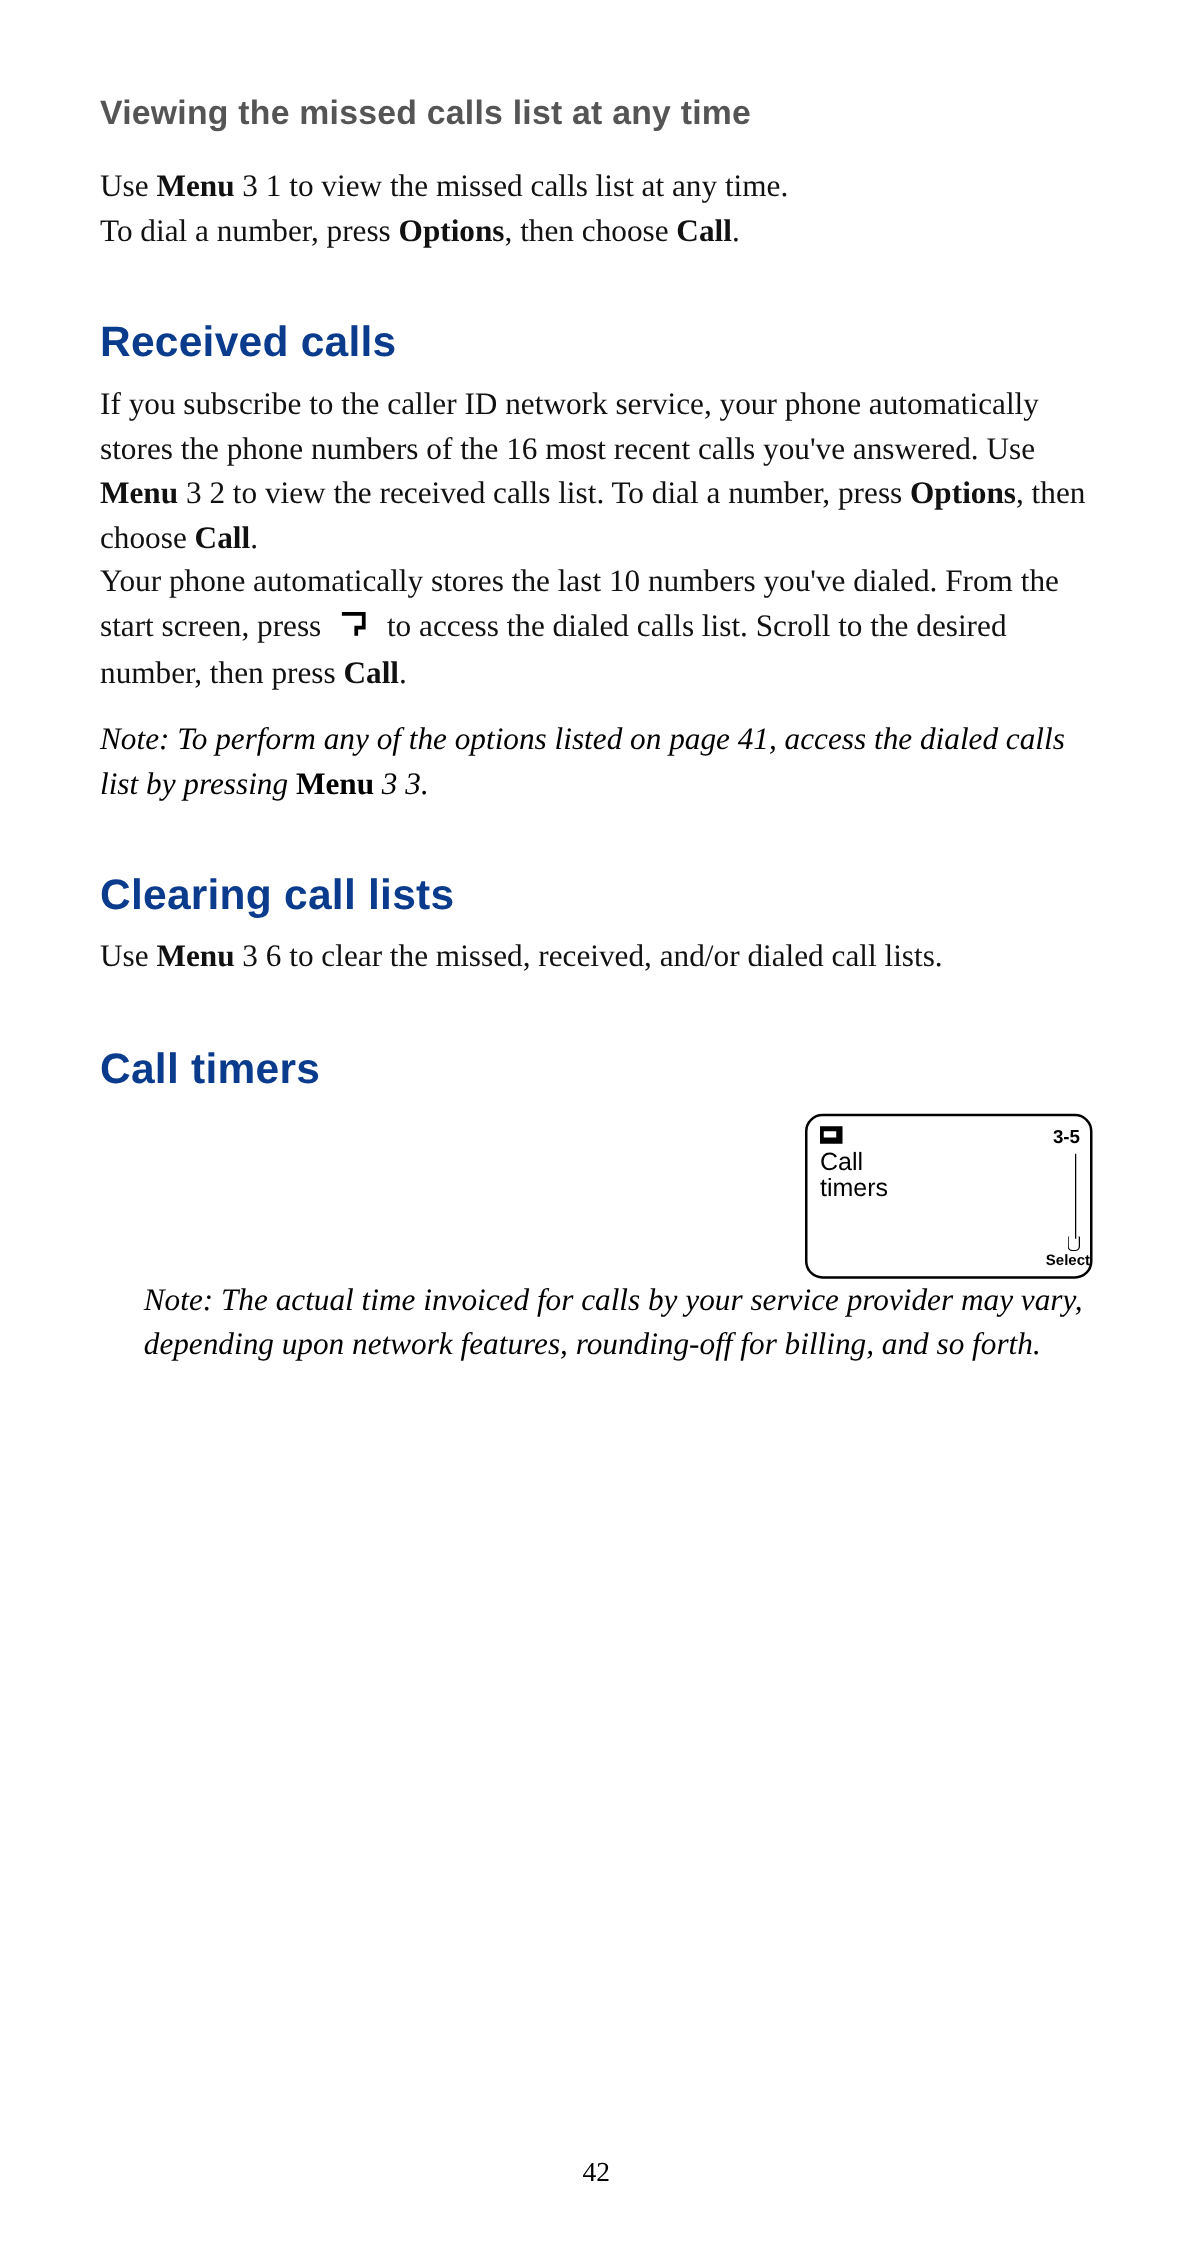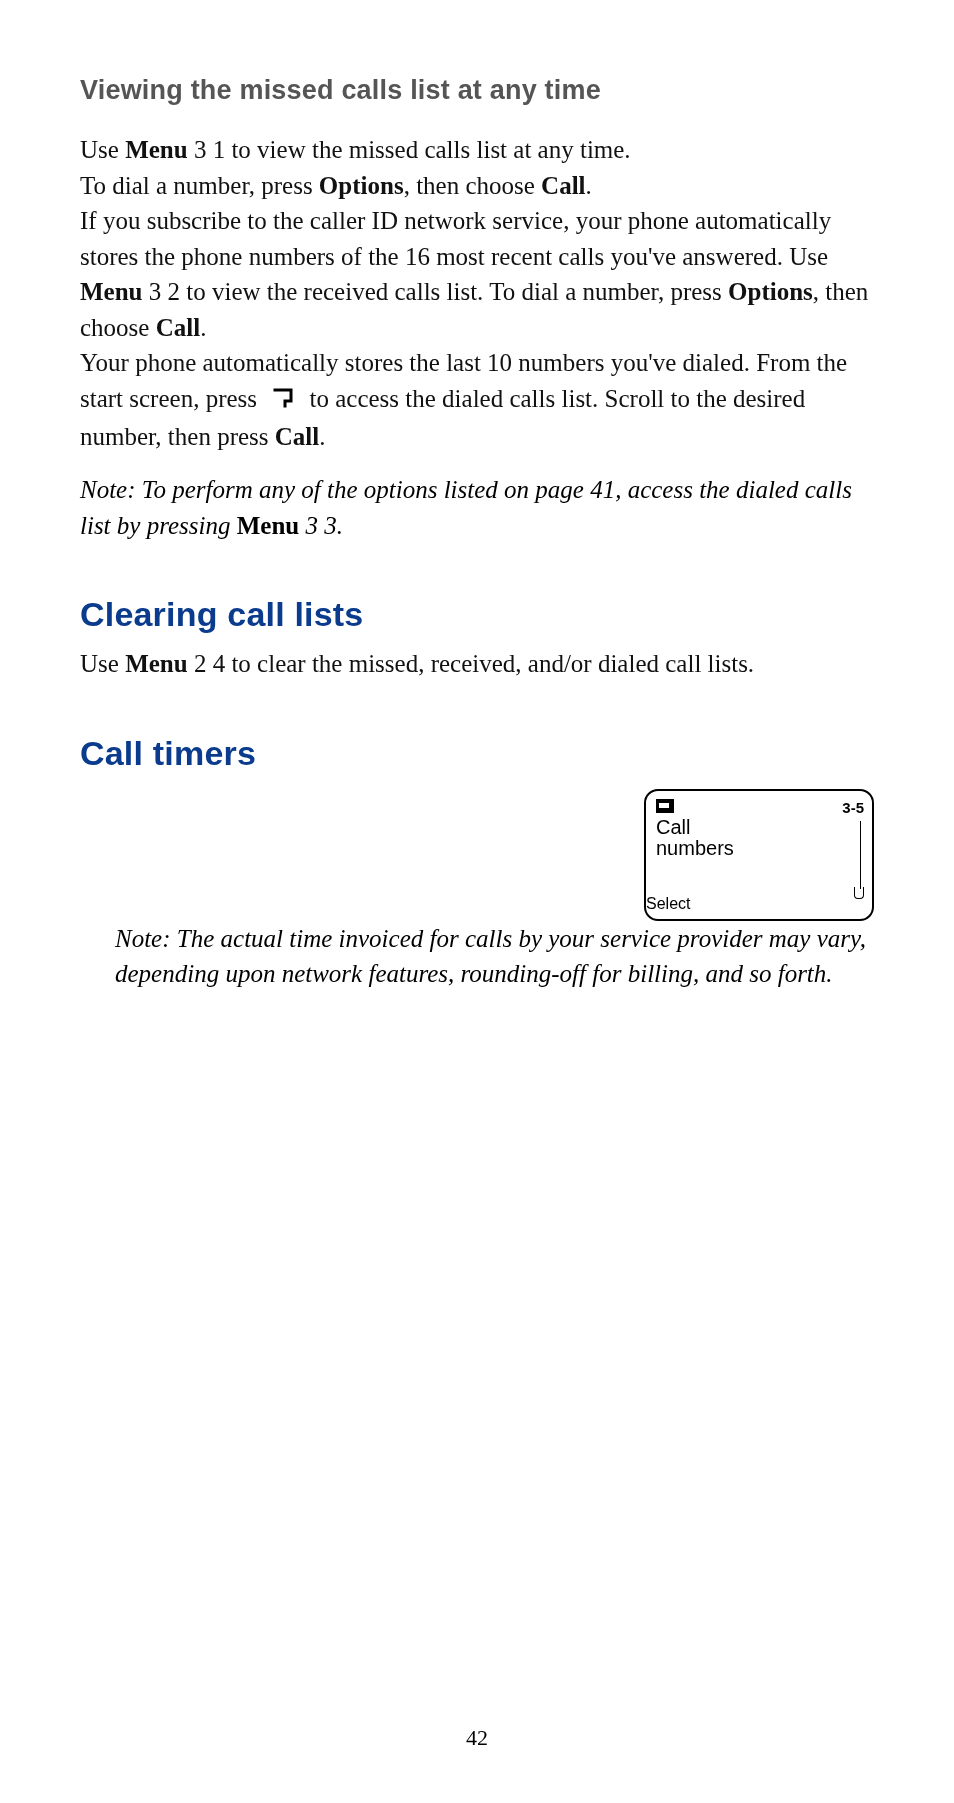--- a/index.html
+++ b/index.html
@@ -91,22 +91,23 @@
     margin-top: -2px;
   }
   .screen-index {
     font-size: 15px;
     font-weight: bold;
   }
   .screen-select {
     position: absolute;
     bottom: 6px;
     left: 0; right: 0;
-    text-align: left;
-    font-size: 16px;
+    text-align: right;
+    font-size: 12px;
+    font-weight: bold;
   }
   .screen-scroll {
     position: absolute;
     right: 8px;
     top: 30px;
     bottom: 20px;
     width: 8px;
   }
   .screen-scroll .track {
     position: absolute;
@@ -139,54 +140,55 @@
   <div class="subheading">Viewing the missed calls list at any time</div>
   <p class="body">
     <span>Use </span><b>Menu</b><span> 3 1 to view the missed calls list at any time.</span>
   </p>
   <p class="body">
     <span>To dial a number, press </span><b>Options</b><span>, then choose </span><b>Call</b><span>.</span>
   </p>
 </div>
 
 <div class="section">
+  <div class="h2">Received calls</div>
   <p class="body">
     <span>If you subscribe to the caller ID network service, your phone automatically stores the phone numbers of the 16 most recent calls you've answered. Use </span><b>Menu</b><span> 3 2 to view the received calls list. To dial a number, press </span><b>Options</b><span>, then choose </span><b>Call</b><span>.</span>
   </p>
 </div>
 
 <div class="section">
   <p class="body">
     <span>Your phone automatically stores the last 10 numbers you've dialed. From the start screen, press </span><span class="send-icon"><svg width="28" height="22" viewBox="0 0 28 22">
           <path d="M6 3 L22 3 L22 14 L16 14 L16 19" fill="none" stroke="#000" stroke-width="3" stroke-linecap="square" stroke-linejoin="miter"></path>
         </svg></span><span> to access the dialed calls list. Scroll to the desired number, then press </span><b>Call</b><span>.</span>
   </p>
   <p class="note">
     <span>Note:  To perform any of the options listed on page 41, access the dialed calls list by pressing </span><span style="font-weight:bold;font-style:normal;">Menu</span><span> 3 3.</span>
   </p>
 </div>
 
 <div class="section">
   <div class="h2">Clearing call lists</div>
   <p class="body">
-    <span>Use </span><b>Menu</b><span> 2 4 to clear the missed, received, and/or dialed call lists.</span>
+    <span>Use </span><b>Menu</b><span> 3 6 to clear the missed, received, and/or dialed call lists.</span>
   </p>
 </div>
 
 <div class="section clearfix">
   <div class="h2">Call timers</div>
 
   <div class="float-figure">
     <div class="screen">
       <div class="screen-top">
         <div>
           <span class="screen-icon"></span>
           <div class="screen-title">
             <span>Call</span><br>
-            <span>numbers</span>
+            <span>timers</span>
           </div>
         </div>
         <div class="screen-index">3-5</div>
       </div>
       <div class="screen-scroll">
         <div class="track"></div>
         <div class="hook"></div>
       </div>
       <div class="screen-select">Select</div>
     </div>

